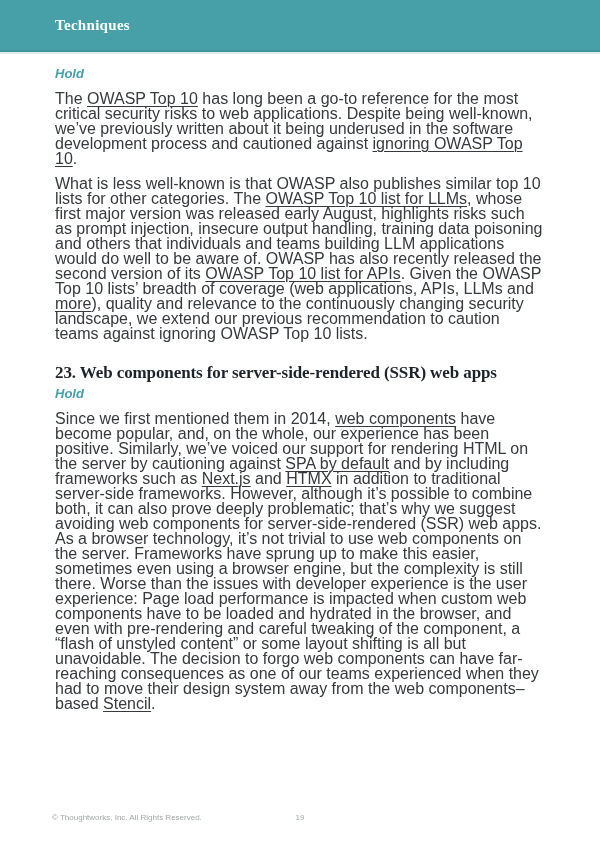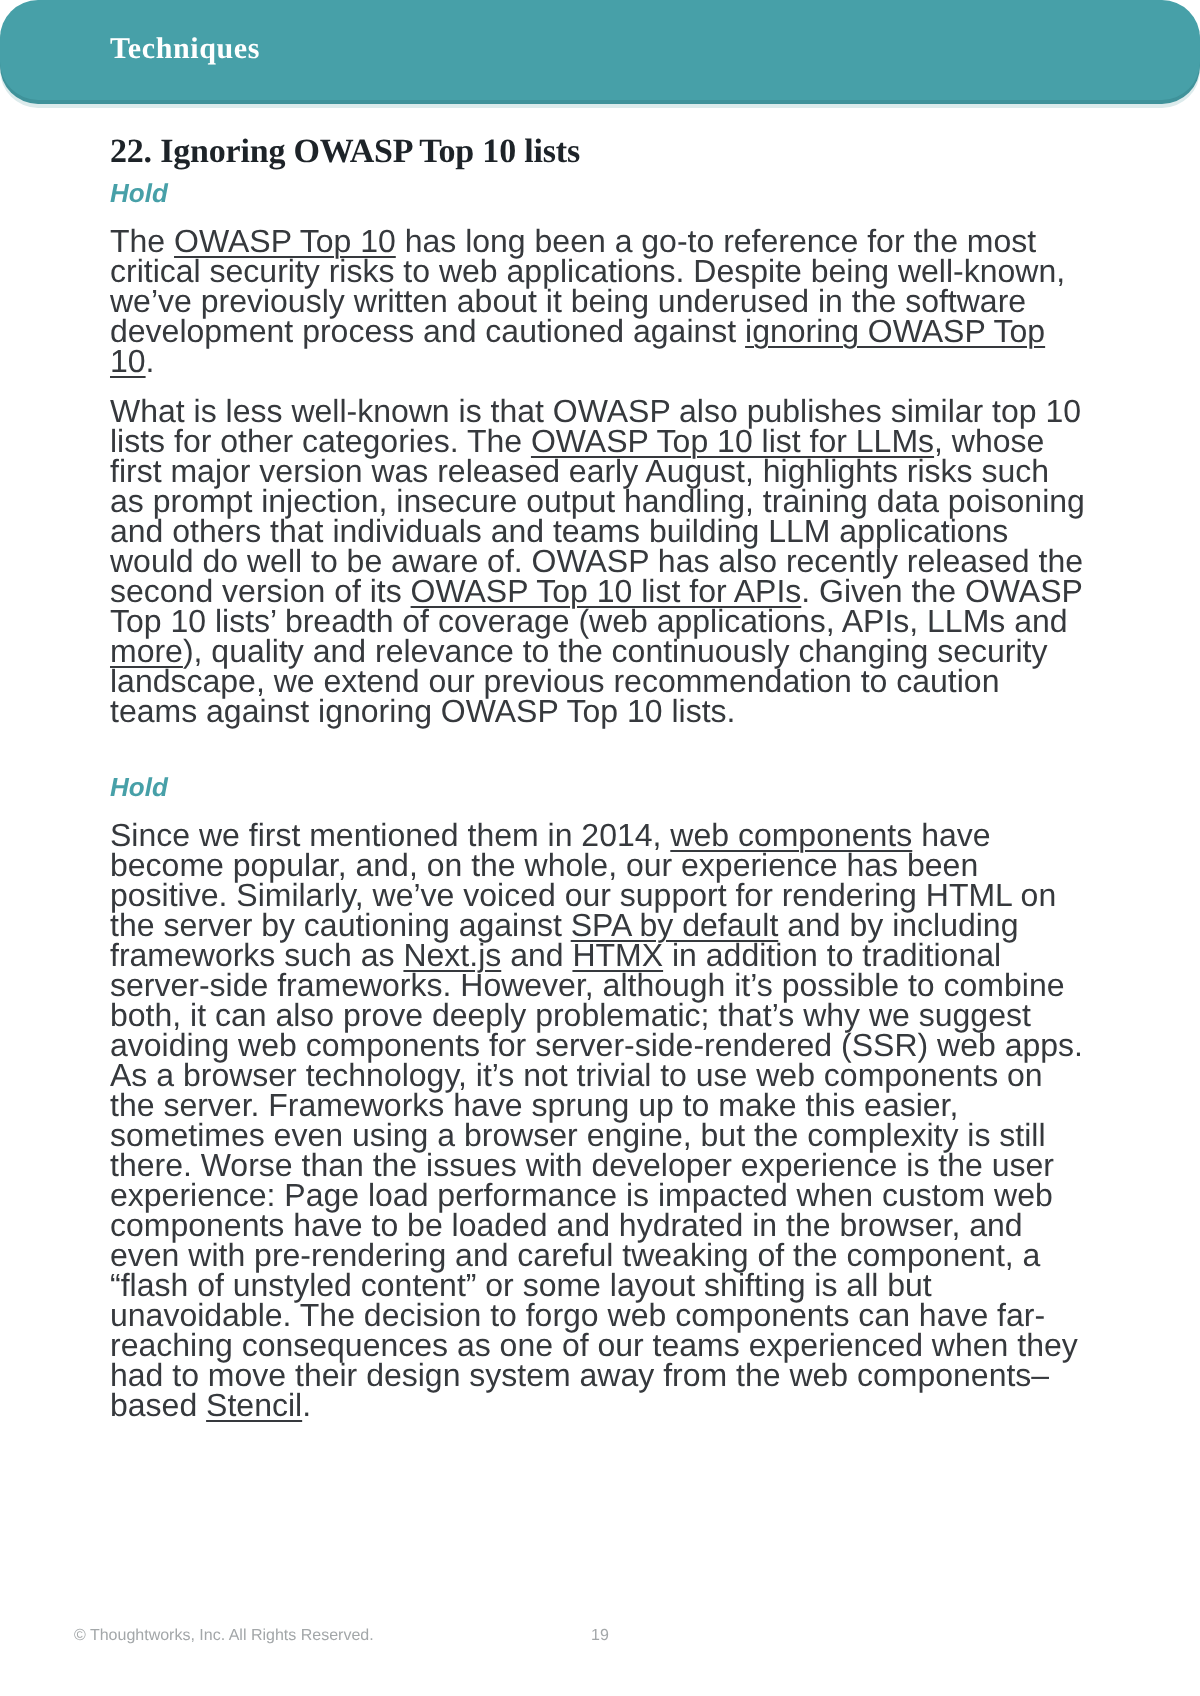--- a/index.html
+++ b/index.html
@@ -13,21 +13,20 @@
   }
   
   .topbar {
     position: absolute;
     top: 0; left: 0; right: 0;
     height: 50px;
     background: #47A0A8;
     box-shadow: 0 2px 0 #3F929A, 0 4px 0 #DCEBEC;
     display: flex;
     align-items: center;
-    border-radius: 19px;
   }
   .topbar-title {
     margin-left: 55px;
     color: #ffffff;
     font-family: "Liberation Serif", serif;
     font-weight: 700;
     font-size: 15px;
     letter-spacing: 0.3px;
   }
   
@@ -68,44 +67,44 @@
   }
   
   .pagefooter {
     position: absolute;
     left: 0; right: 0;
     top: 813px;
     height: 12px;
     font-size: 8px;
     color: #A3A7A9;
   }
-  .copyright { position: absolute; left: 37px; top: 0; }
+  .copyright { position: absolute; left: 52px; top: 0; }
   .pagenum { position: absolute; left: 0; right: 0; top: 0; text-align: center; }
 </style>
 </head>
 <body>
 
 <div class="page">
 
   <header class="topbar">
     <span class="topbar-title">Techniques</span>
   </header>
 
   <main class="content">
 
     <section class="blip">
-      <h2 class="blip-title">22. Ignoring OWASP Top 10 lists</h2>
       <div class="ring-label">Hold</div>
       <div class="paragraphs">
           <p class="para"><span>The </span><a class="inline-link">OWASP Top 10</a><span> has long been a go-to reference for the most critical security risks to web applications. Despite being well-known, we’ve previously written about it being underused in the software development process and cautioned against </span><a class="inline-link">ignoring OWASP Top 10</a><span>.</span></p>
           <p class="para"><span>What is less well-known is that OWASP also publishes similar top 10 lists for other categories. The </span><a class="inline-link">OWASP Top 10 list for LLMs</a><span>, whose first major version was released early August, highlights risks such as prompt injection, insecure output handling, training data poisoning and others that individuals and teams building LLM applications would do well to be aware of. OWASP has also recently released the second version of its </span><a class="inline-link">OWASP Top 10 list for APIs</a><span>. Given the OWASP Top 10 lists’ breadth of coverage (web applications, APIs, LLMs and </span><a class="inline-link">more</a><span>), quality and relevance to the continuously changing security landscape, we extend our previous recommendation to caution teams against ignoring OWASP Top 10 lists.</span></p>
         </div>
     </section>
 
     <section class="blip">
+      <h2 class="blip-title">23. Web components for server-side-rendered (SSR) web apps</h2>
       <div class="ring-label">Hold</div>
       <div class="paragraphs">
           <p class="para"><span>Since we first mentioned them in 2014, </span><a class="inline-link">web components</a><span> have become popular, and, on the whole, our experience has been positive. Similarly, we’ve voiced our support for rendering HTML on the server by cautioning against </span><a class="inline-link">SPA by default</a><span> and by including frameworks such as </span><a class="inline-link">Next.js</a><span> and </span><a class="inline-link">HTMX</a><span> in addition to traditional server-side frameworks. However, although it’s possible to combine both, it can also prove deeply problematic; that’s why we suggest avoiding web components for server-side-rendered (SSR) web apps. As a browser technology, it’s not trivial to use web components on the server. Frameworks have sprung up to make this easier, sometimes even using a browser engine, but the complexity is still there. Worse than the issues with developer experience is the user experience: Page load performance is impacted when custom web components have to be loaded and hydrated in the browser, and even with pre-rendering and careful tweaking of the component, a “flash of unstyled content” or some layout shifting is all but unavoidable. The decision to forgo web components can have far-reaching consequences as one of our teams experienced when they had to move their design system away from the web components–based </span><a class="inline-link">Stencil</a><span>.</span></p>
         </div>
     </section>
 
   </main>
 
   <footer class="pagefooter">
     <span class="copyright">© Thoughtworks, Inc. All Rights Reserved.</span>

